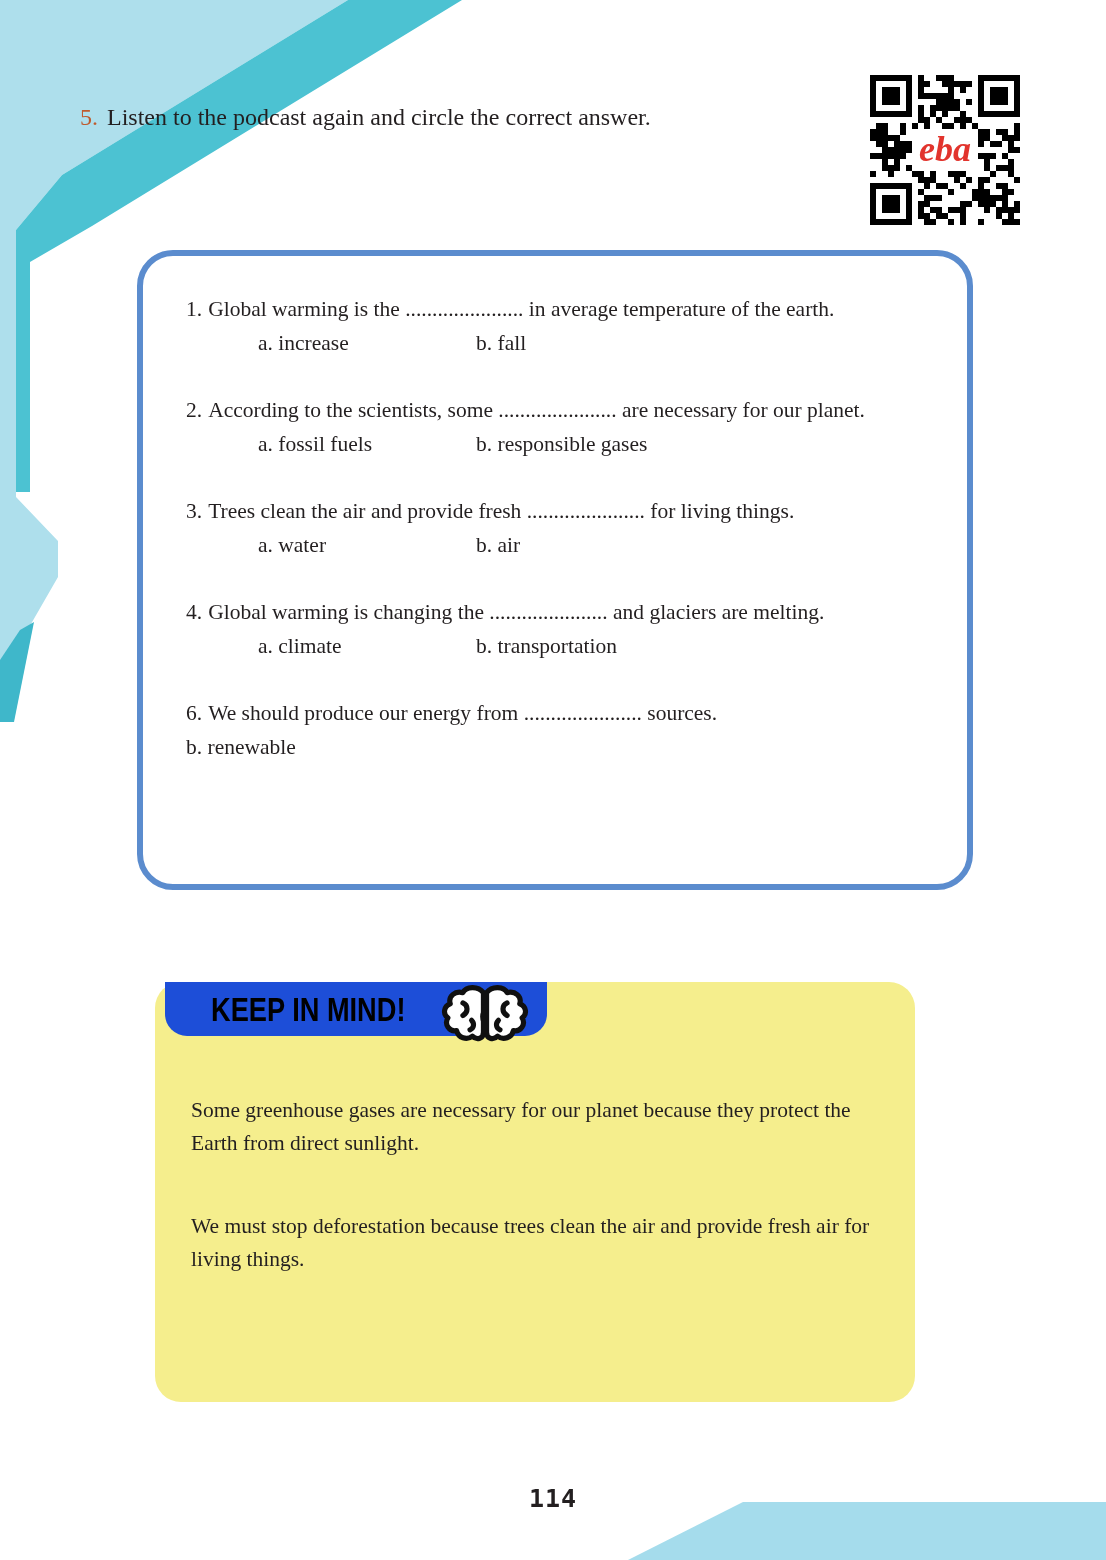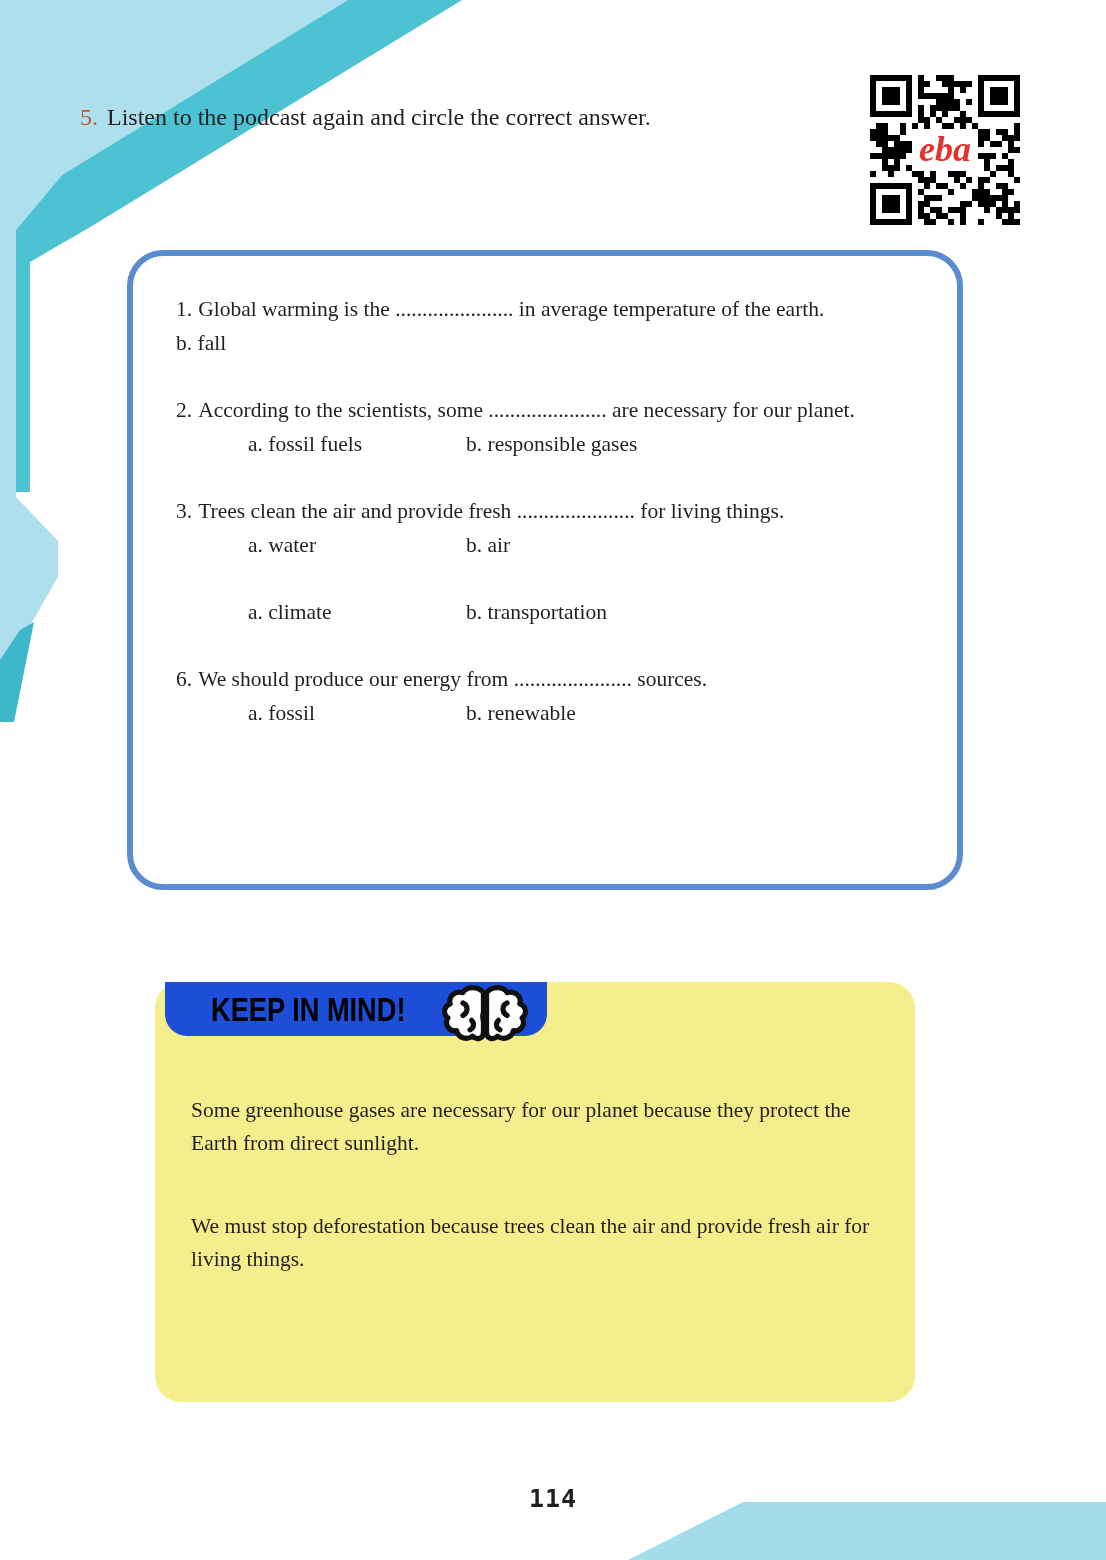--- a/index.html
+++ b/index.html
@@ -33,21 +33,21 @@
   .qr-wrap{position:absolute;left:870px;top:75px;width:150px;height:150px;z-index:2;}
   .qr-wrap svg{display:block;width:150px;height:150px;}
   .qr-logo{
     position:absolute;left:0;top:52px;width:150px;text-align:center;
     font-family:"Liberation Serif",serif;font-style:italic;font-weight:700;
     font-size:36px;color:#e2342d;line-height:44px;
     text-shadow:0 0 3px #ffffff,0 0 5px #ffffff;
   }
   
   .qbox{
-    position:absolute;left:127px;top:250px;width:836px;height:640px;z-index:2;
+    position:absolute;left:137px;top:250px;width:836px;height:640px;z-index:2;
     border:6px solid var(--box-blue);border-radius:36px;background:#fff;
     padding:36px 22px 0 43px;
   }
   .qa{margin-bottom:33px;}
   .q-line{font-size:21.5px;line-height:34px;}
   .q-line .q-num{margin-right:6px;}
   .opt-row{display:flex;font-size:21.5px;line-height:34px;}
   .opt-a{width:218px;margin-left:72px;}
   .opt-b{}
   
@@ -298,20 +298,21 @@
   <div class="qr-logo">eba</div>
 </div>
 
 <div class="qbox">
 
   <div class="qa">
     <div class="q-line">
       <span class="q-num">1.</span><span>Global warming is the ...................... in average temperature of the earth.</span>
     </div>
     <div class="opt-row">
+      <span class="opt-a">a. increase</span>
       <span class="opt-b">b. fall</span>
     </div>
   </div>
 
   <div class="qa">
     <div class="q-line">
       <span class="q-num">2.</span><span>According to the scientists, some ...................... are necessary for our planet.</span>
     </div>
     <div class="opt-row">
       <span class="opt-a">a. fossil fuels</span>
@@ -323,33 +324,35 @@
     <div class="q-line">
       <span class="q-num">3.</span><span>Trees clean the air and provide fresh ......................  for living things.</span>
     </div>
     <div class="opt-row">
       <span class="opt-a">a. water</span>
       <span class="opt-b">b. air</span>
     </div>
   </div>
 
   <div class="qa">
+    <div class="q-line">
+      <span class="q-num">4.</span><span>Global warming is changing the ......................  and glaciers are melting.</span>
+    </div>
     <div class="opt-row">
       <span class="opt-a">a. climate</span>
       <span class="opt-b">b. transportation</span>
     </div>
   </div>
 
 
   <div class="qa">
     <div class="q-line">
       <span class="q-num">6.</span><span>We should produce our energy from ...................... sources.</span>
     </div>
     <div class="opt-row">
-      <span class="opt-a">a. fossil</span>
       <span class="opt-b">b. renewable</span>
     </div>
   </div>
 
 </div>
 
 <div class="kim">
   <div class="kim-notch">
     <div class="kim-title">KEEP IN MIND!</div>
     <svg class="brain" viewBox="0 0 110 76" xmlns="http://www.w3.org/2000/svg">

